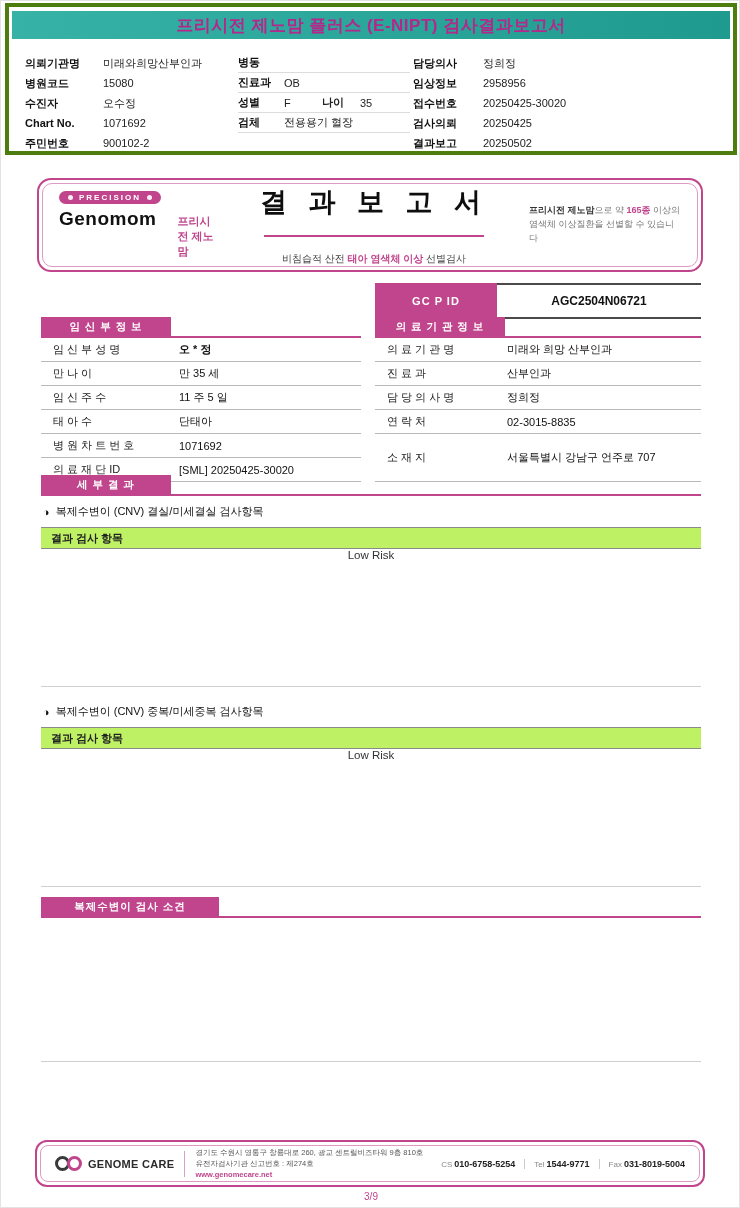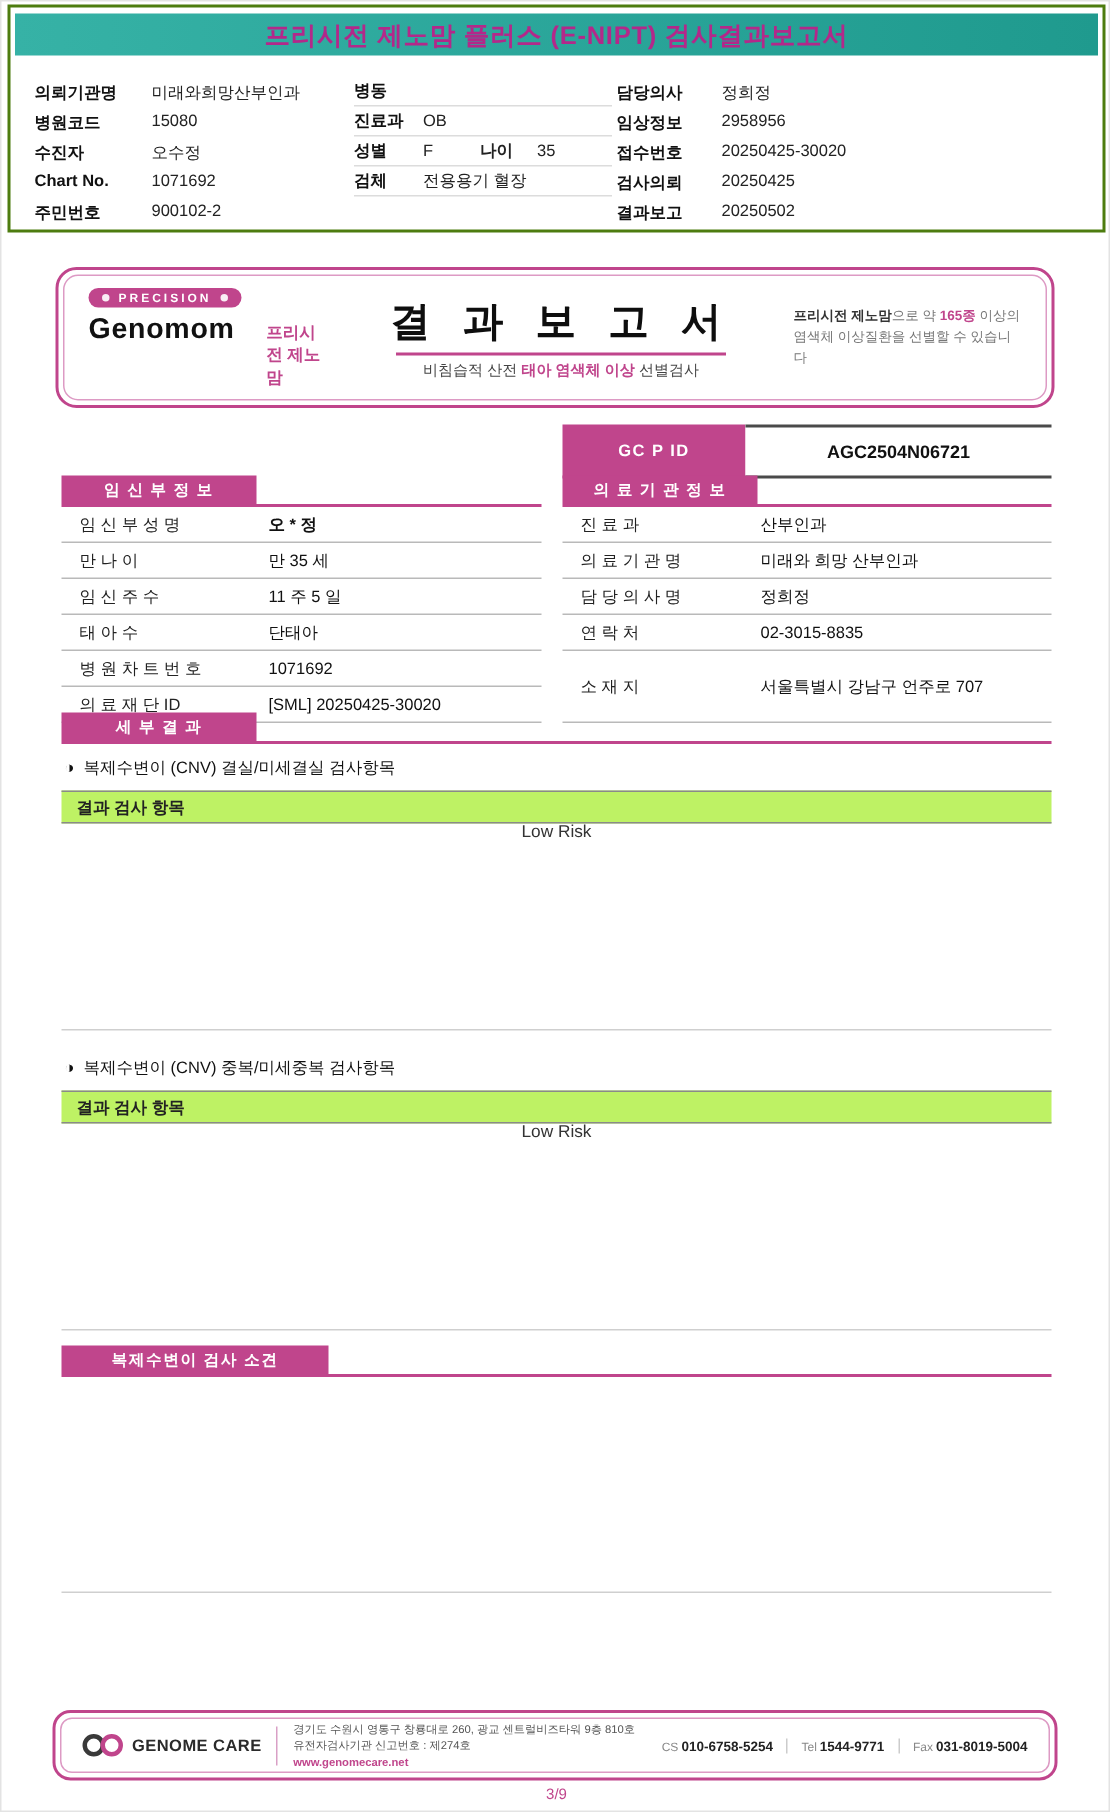--- a/index.html
+++ b/index.html
@@ -3,21 +3,21 @@
 <meta charset="utf-8">
 <style>
   * { margin:0; padding:0; box-sizing:border-box; }
   body { background:#ffffff; }
   .page { position:relative; width:740px; height:1208px; background:#fff;
           font-family:"Liberation Sans","DejaVu Sans",sans-serif; color:#222; overflow:hidden;
           border:1px solid #e3e3e3; }
 
   
   .top-box { position:absolute; left:4px; top:2px; width:732px; height:152px;
-             border:2px solid #4d7c0f; background:#fff; }
+             border:4px solid #4d7c0f; background:#fff; }
   .teal-bar { position:absolute; left:3px; top:4px; right:3px; height:28px;
               background:linear-gradient(90deg,#36b2a6,#1f9a8e);
               display:flex; align-items:center; justify-content:center; }
   .teal-title { color:#b3288a; font-weight:bold; font-size:17px; letter-spacing:0.5px; }
 
   .fcol { position:absolute; top:46px; }
   .col1 { left:16px; width:210px; }
   .col2 { left:229px; width:172px; }
   .col3 { left:404px; width:300px; }
   .f-row { height:20px; display:flex; align-items:center; font-size:11px; }
@@ -35,21 +35,21 @@
           border:2px solid #c0458c; border-radius:14px; background:#fff; }
   .rbox-inner { position:absolute; inset:3px; border:1px solid #dd9ac4; border-radius:10px;
                 display:flex; align-items:center; padding:0 16px; gap:12px; }
   .logo { width:160px; display:flex; flex-direction:column; gap:4px; align-items:flex-start; }
   .precision-badge { display:flex; align-items:center; gap:6px; background:#c0458c; color:#fff;
                      border-radius:9px; padding:2px 9px; font-size:8px; font-weight:bold; letter-spacing:2px; }
   .badge-dot { width:5px; height:5px; border-radius:50%; background:#fff; opacity:.9; }
   .brand-line { display:flex; align-items:baseline; gap:21px; }
   .brand-genomom { font-size:19px; font-weight:bold; color:#111; letter-spacing:0.5px; }
   .brand-kr { font-size:11px; font-weight:bold; color:#c0458c; }
-  .tblock { flex:1; display:flex; flex-direction:column; align-items:center; gap:3px; }
+  .tblock { flex:1; display:flex; flex-direction:column; align-items:center; gap:15px; }
   .rtitle { font-size:27px; font-weight:bold; color:#0e0e0e; letter-spacing:7px; white-space:nowrap; }
   .title-rule { width:220px; height:2px; background:#c0458c; }
   .rsub { font-size:10px; color:#444; white-space:nowrap; }
   .hl { color:#c0458c; font-weight:bold; }
   .note { width:152px; font-size:9px; color:#777; line-height:1.55; }
   .note .dark { color:#333; font-weight:bold; }
 
   
   .gcp { position:absolute; left:374px; top:282px; width:326px; height:36px; display:flex; }
   .gcp-label { width:122px; background:#c0458c; color:#fff; font-size:11px; font-weight:bold;
@@ -241,26 +241,26 @@
       <span class="t-label">의 료 재 단 ID</span>
       <span class="t-value">[SML] 20250425-30020</span>
     </div>
   </div>
 
   <div class="itable ctable">
     <div class="t-head">
       <span class="t-title">의 료 기 관 정 보</span>
     </div>
     <div class="t-row">
+      <span class="t-label">의 료 기 관 명</span>
+      <span class="t-value">미래와 희망 산부인과</span>
+    </div>
+    <div class="t-row">
       <span class="t-label">진 료 과</span>
       <span class="t-value">산부인과</span>
-    </div>
-    <div class="t-row">
-      <span class="t-label">의 료 기 관 명</span>
-      <span class="t-value">미래와 희망 산부인과</span>
     </div>
     <div class="t-row">
       <span class="t-label">담 당 의 사 명</span>
       <span class="t-value">정희정</span>
     </div>
     <div class="t-row">
       <span class="t-label">연 락 처</span>
       <span class="t-value">02-3015-8835</span>
     </div>
     <div class="t-row tall">

